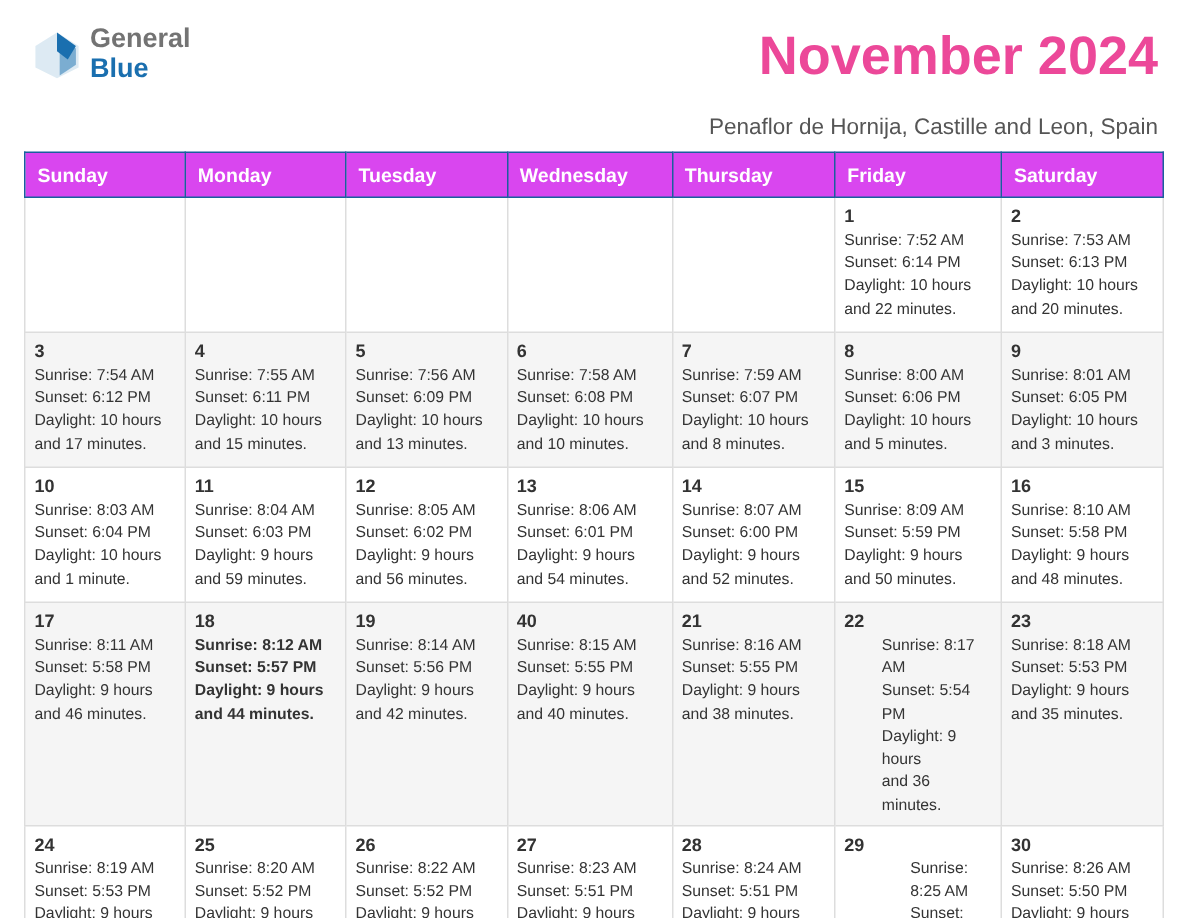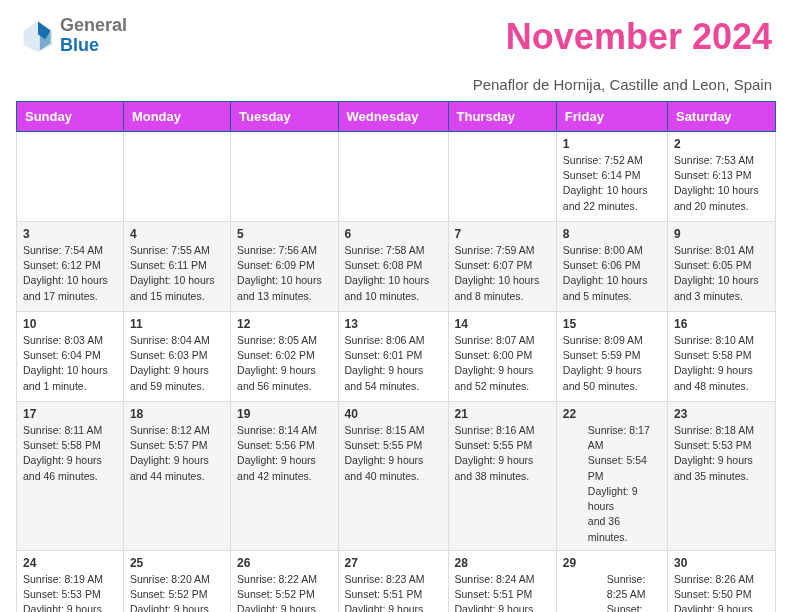--- a/index.html
+++ b/index.html
@@ -257,21 +257,21 @@
       <tr class="row-even">
         <td>
           <span class="day-num">17</span>
           <div class="day-info" style="white-space: pre-line;">Sunrise: 8:11 AM
 Sunset: 5:58 PM
 Daylight: 9 hours
 and 46 minutes.</div>
         </td>
         <td>
           <span class="day-num">18</span>
-          <div class="day-info" style="white-space: pre-line;">Sunrise: 8:12 AM
+          <div class="day-info" style="white-space: pre-line; font-weight: bold;">Sunrise: 8:12 AM
 Sunset: 5:57 PM
 Daylight: 9 hours
 and 44 minutes.</div>
         </td>
         <td>
           <span class="day-num">19</span>
           <div class="day-info" style="white-space: pre-line;">Sunrise: 8:14 AM
 Sunset: 5:56 PM
 Daylight: 9 hours
 and 42 minutes.</div>

